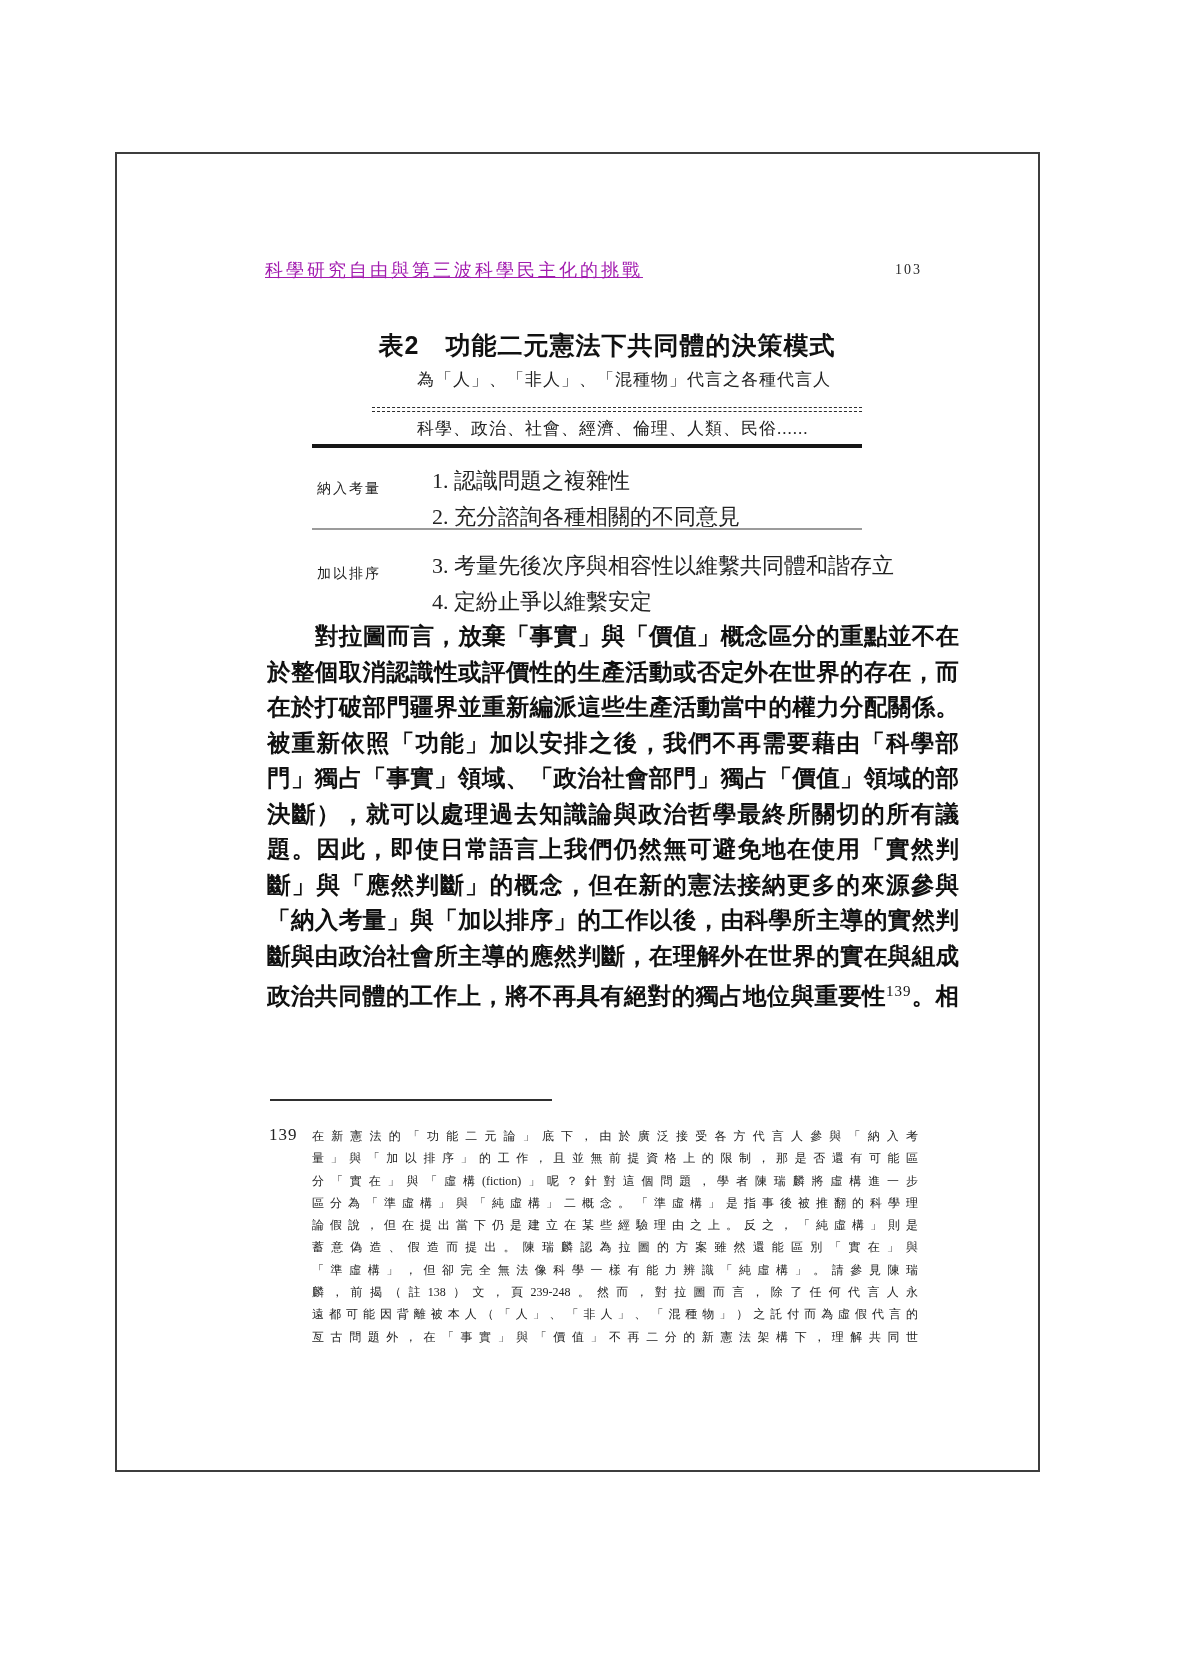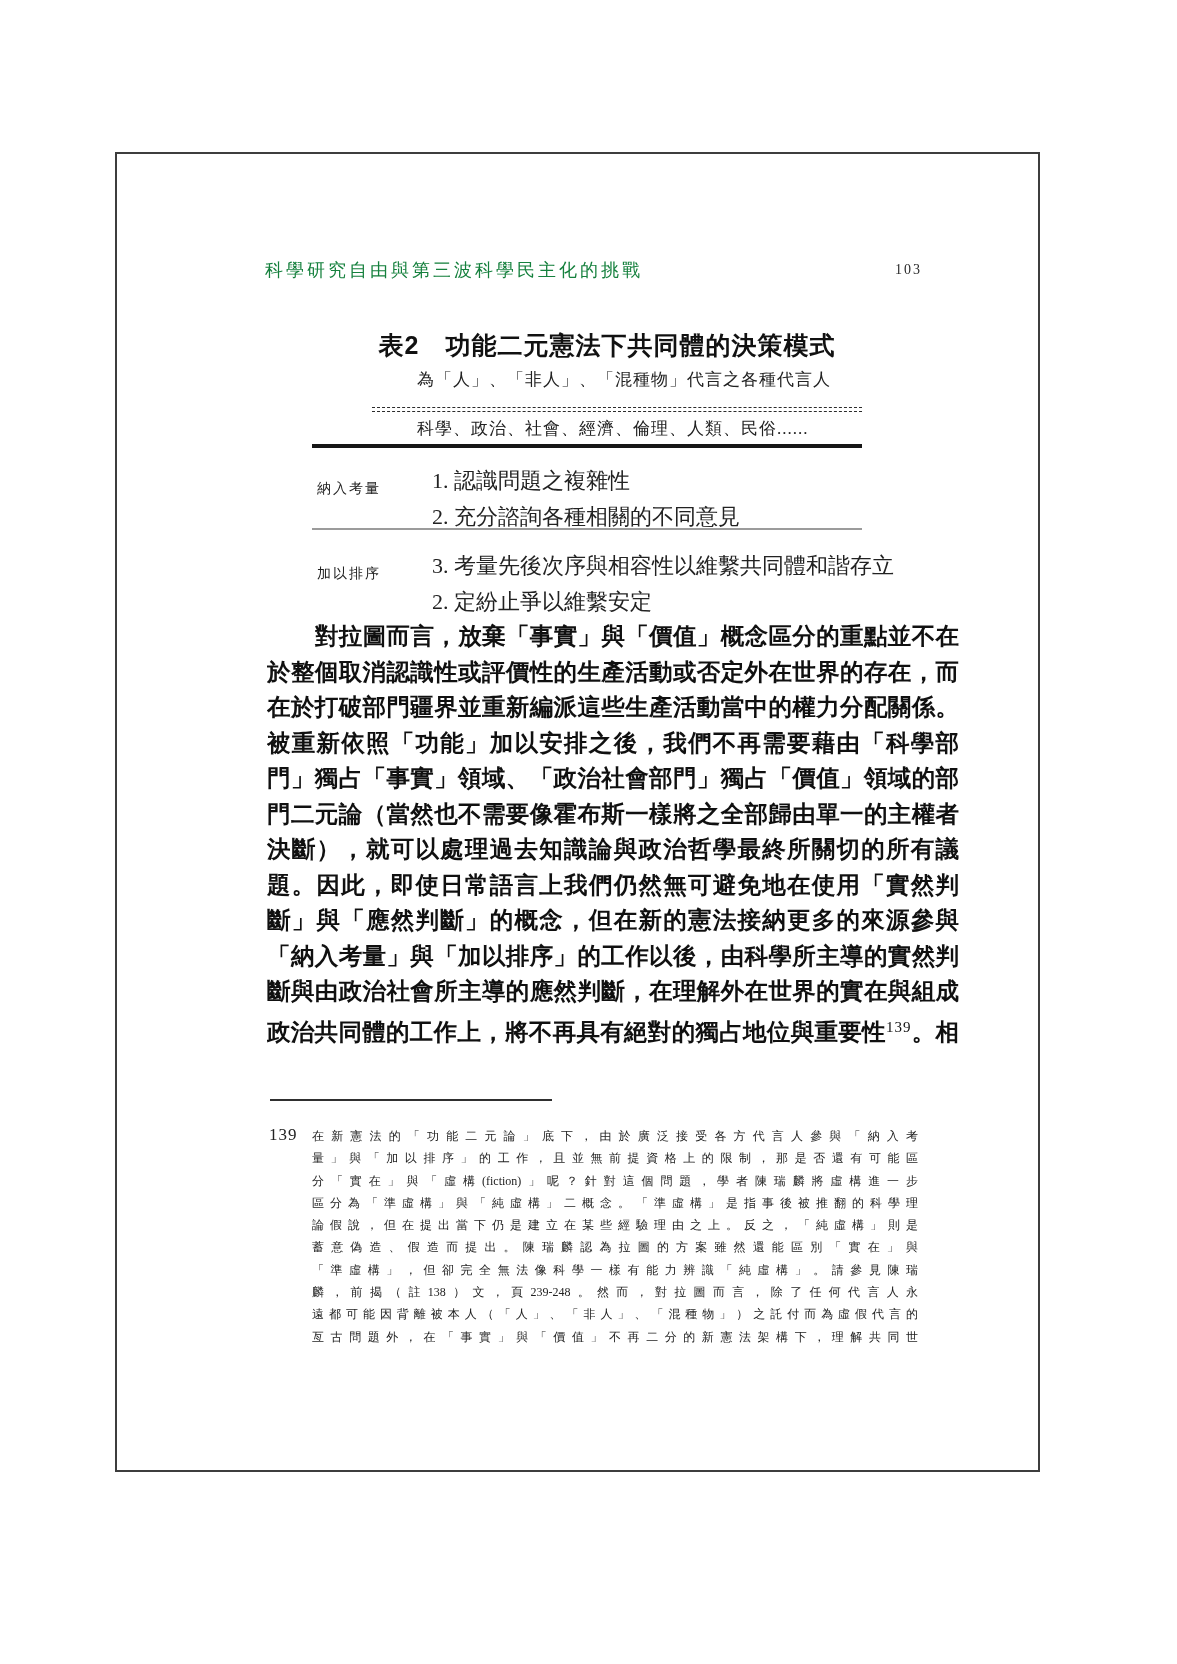--- a/index.html
+++ b/index.html
@@ -2,21 +2,21 @@
 <html><head>
 <meta charset="utf-8">
 <style>
   html,body{margin:0;padding:0;background:#ffffff;}
   body{width:1177px;height:1664px;position:relative;
        font-family:"Liberation Serif",serif;color:#1c1c1c;}
   .abs{position:absolute;}
   .frame{position:absolute;left:115px;top:152px;width:925px;height:1320px;
          border:2px solid #3d3d3d;background:#fff;box-sizing:border-box;}
   .running-title{left:148px;top:104px;font-size:18px;letter-spacing:3px;
-                 white-space:nowrap;color:#15803d;}
+                 white-space:nowrap;color:#a21caf;text-decoration:underline;}
   .page-num{left:778px;top:108px;font-size:14px;letter-spacing:2px;color:#2a2a2a;}
   .ttitle{left:195px;top:175px;width:590px;text-align:center;
           font-family:"Liberation Sans",sans-serif;font-weight:700;
           font-size:25px;letter-spacing:1px;white-space:nowrap;color:#111;}
   .ttitle .tlbl{margin-right:26px;}
   .thead{font-size:17px;letter-spacing:1px;white-space:nowrap;color:#222;}
   .dotted{height:3px;border-top:1.5px dashed #2b2b2b;border-bottom:1.5px dashed #2b2b2b;}
   .rule-thick{height:4px;background:#161616;}
   .rule-thin{height:2px;background:#9b9b9b;}
   .rule-fn{height:2px;background:#2f2f2f;}
@@ -55,29 +55,28 @@
   <div class="abs rule-thick" style="left:195px;top:290px;width:550px;"></div>
 
   <div class="abs titem" style="left:315px;top:312px;">1. 認識問題之複雜性</div>
   <div class="abs tlabel" style="left:200px;top:326px;">納入考量</div>
   <div class="abs titem" style="left:315px;top:348px;">2. 充分諮詢各種相關的不同意見</div>
 
   <div class="abs rule-thin" style="left:195px;top:374px;width:550px;"></div>
 
   <div class="abs titem" style="left:315px;top:397px;">3. 考量先後次序與相容性以維繫共同體和諧存立</div>
   <div class="abs tlabel" style="left:200px;top:411px;">加以排序</div>
-  <div class="abs titem" style="left:315px;top:433px;">2. 定紛止爭以維繫安定</div>
+  <div class="abs titem" style="left:315px;top:433px;">4. 定紛止爭以維繫安定</div>
 
   <div class="abs bodyblock">
     <div class="bline first">對拉圖而言，放棄「事實」與「價值」概念區分的重點並不在</div>
     <div class="bline">於整個取消認識性或評價性的生產活動或否定外在世界的存在，而</div>
     <div class="bline">在於打破部門疆界並重新編派這些生產活動當中的權力分配關係。</div>
     <div class="bline">被重新依照「功能」加以安排之後，我們不再需要藉由「科學部</div>
     <div class="bline">門」獨占「事實」領域、「政治社會部門」獨占「價值」領域的部</div>
-    <div class="bline">門二元論（當然也不需要像霍布斯一樣將之全部歸由單一的主權者</div>
     <div class="bline">決斷），就可以處理過去知識論與政治哲學最終所關切的所有議</div>
     <div class="bline">題。因此，即使日常語言上我們仍然無可避免地在使用「實然判</div>
     <div class="bline">斷」與「應然判斷」的概念，但在新的憲法接納更多的來源參與</div>
     <div class="bline">「納入考量」與「加以排序」的工作以後，由科學所主導的實然判</div>
     <div class="bline">斷與由政治社會所主導的應然判斷，在理解外在世界的實在與組成</div>
     <div class="bline"><span>政治共同體的工作上，將不再具有絕對的獨占地位與重要性</span><sup class="fnref">139</sup><span>。相</span></div>
   </div>
 
   <div class="abs rule-fn" style="left:153px;top:945px;width:282px;"></div>
   <div class="abs fnnum">139</div>

